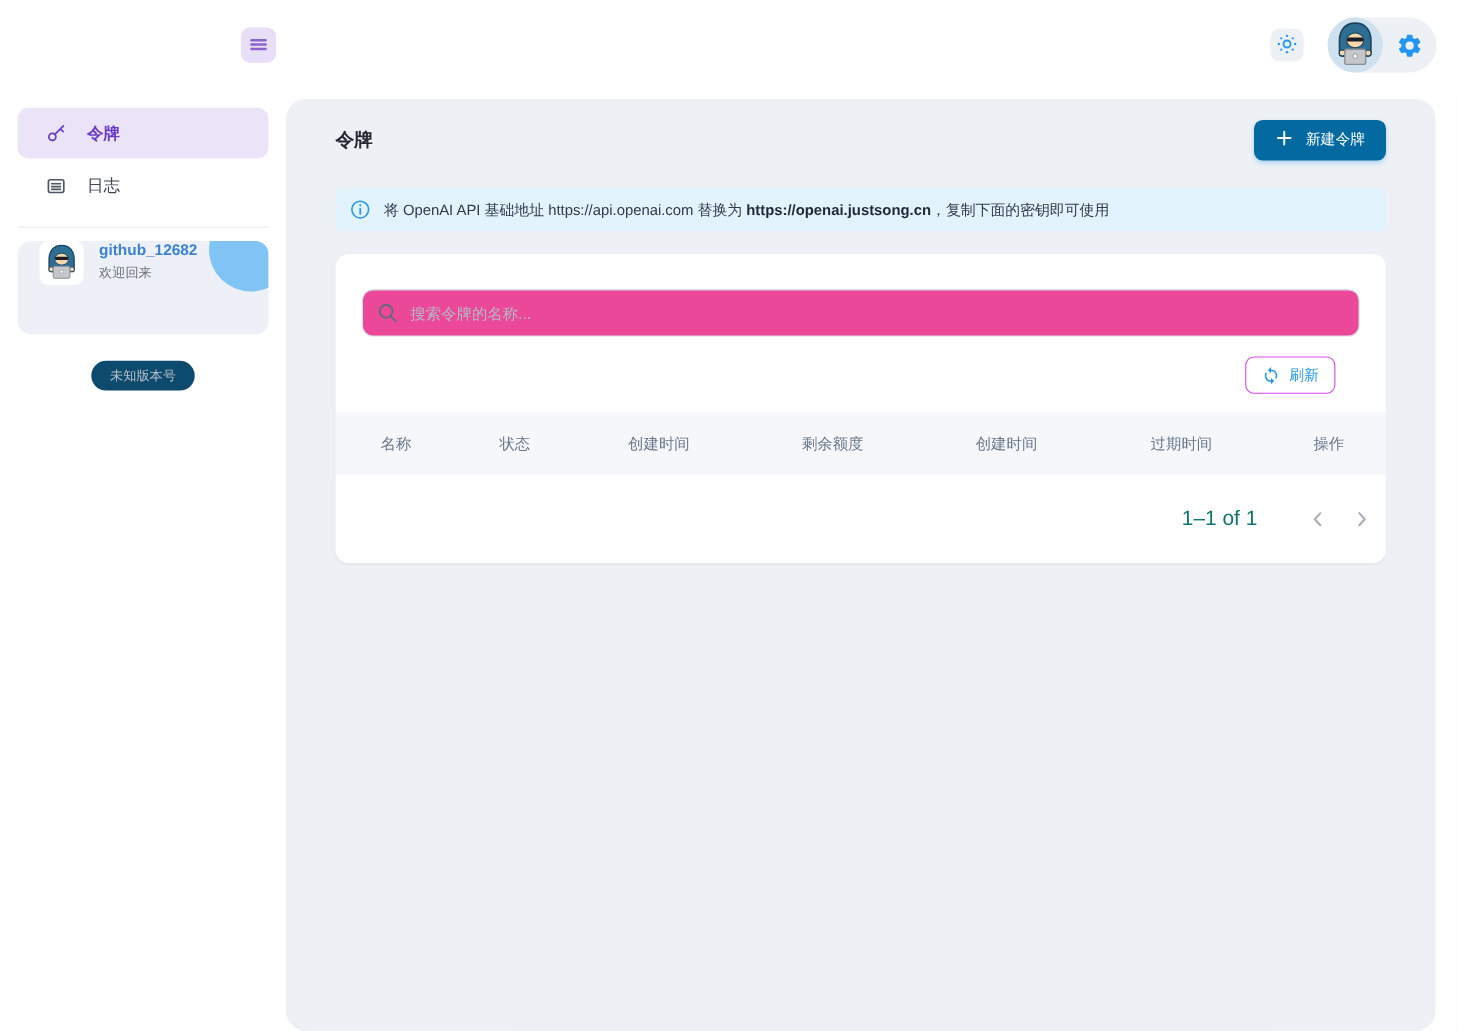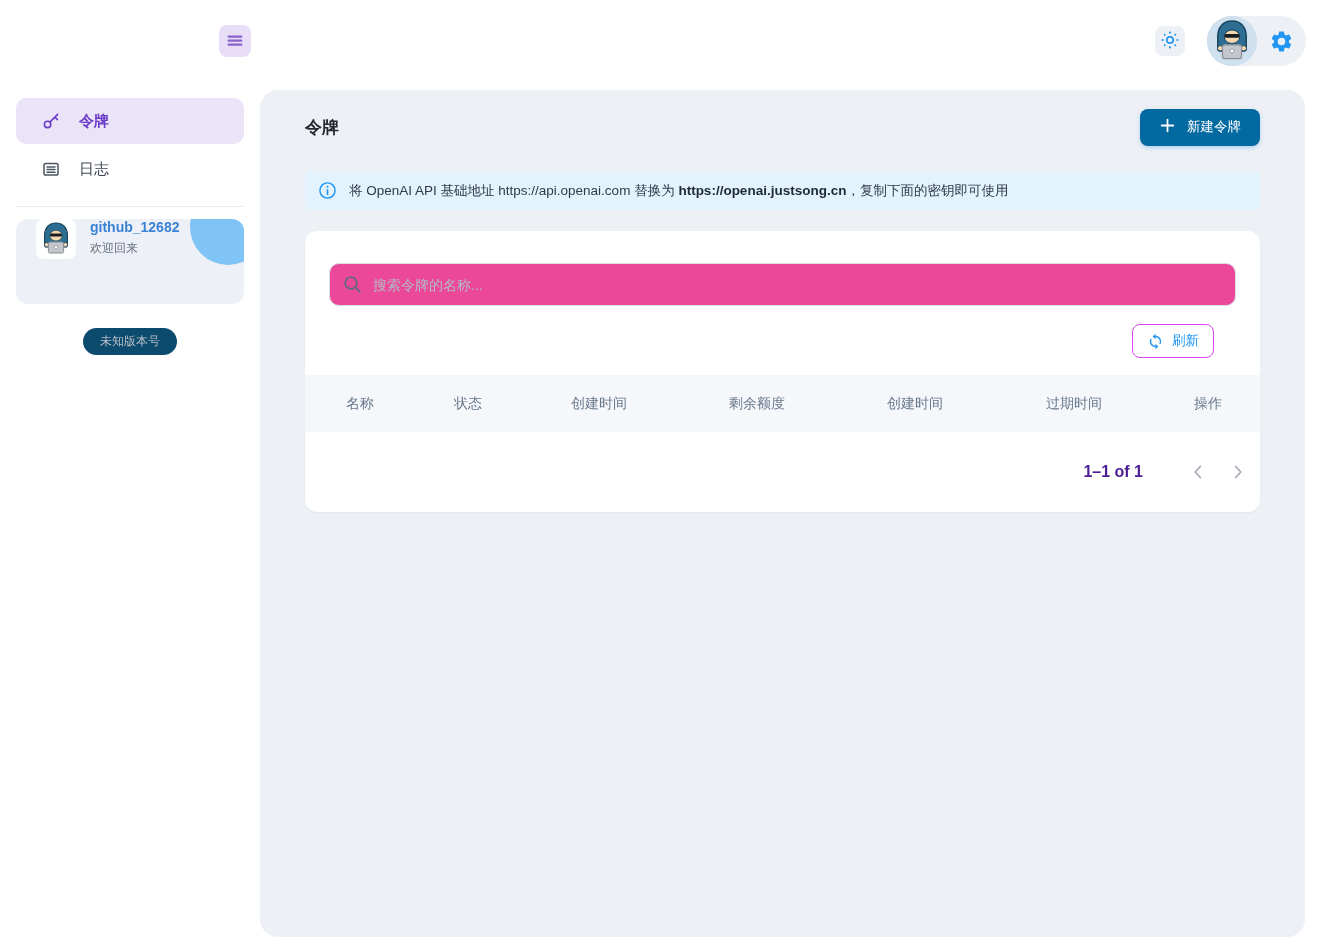--- a/index.html
+++ b/index.html
@@ -67,21 +67,21 @@
   .search-wrap input::placeholder { color:#b3bac6; }
   .refresh-row { display:flex; justify-content:flex-end; margin:18px 46px 0 0; }
   .refresh-btn { height:34px; padding:0 14px; background:#fff; border:1px solid #d946ef;
                  border-radius:8px; color:#2196f3; font-size:13.5px; display:flex; align-items:center;
                  gap:8px; cursor:pointer; font-family:"Liberation Sans","DejaVu Sans",sans-serif; }
   .table-head { margin-top:17px; height:57px; background:#f5f7fa;
                 display:grid; grid-template-columns:108px 117px 158px 158px 159px 148px 1fr;
                 padding-left:41px; align-items:center; color:#69778c; font-size:14px; }
   .pagination-row { height:80px; display:flex; align-items:center; justify-content:flex-end;
                     padding-right:9px; }
-  .page-label { font-size:16px; color:#4c1d95; margin-right:28px;font-weight:bold; }
+  .page-label { font-size:19px; color:#0f766e; margin-right:28px; }
   .pg-btn { width:26px; height:26px; border:none; background:transparent; cursor:pointer;
             display:flex; align-items:center; justify-content:center; margin-left:14px; }
 </style>
 </head>
 <body>
 
 <div class="topbar">
   <button class="hamburger-btn">
     <span>
       <svg width="18" height="18" viewBox="0 0 18 18">

